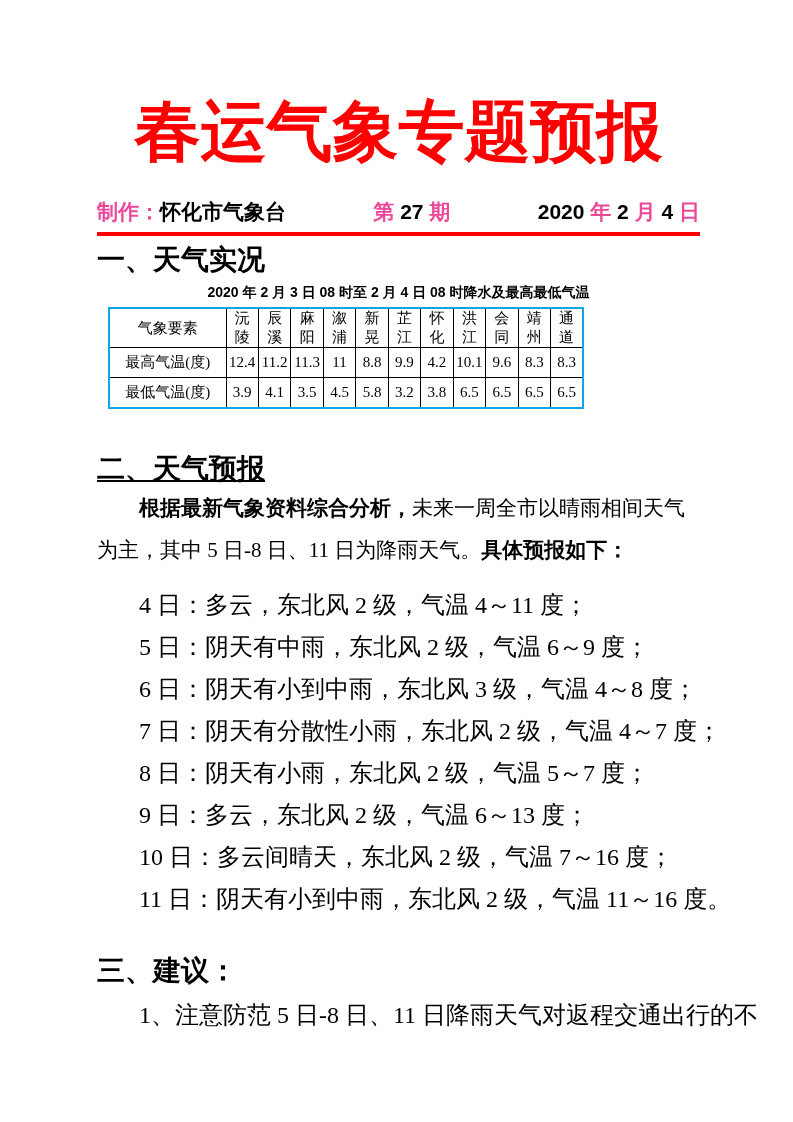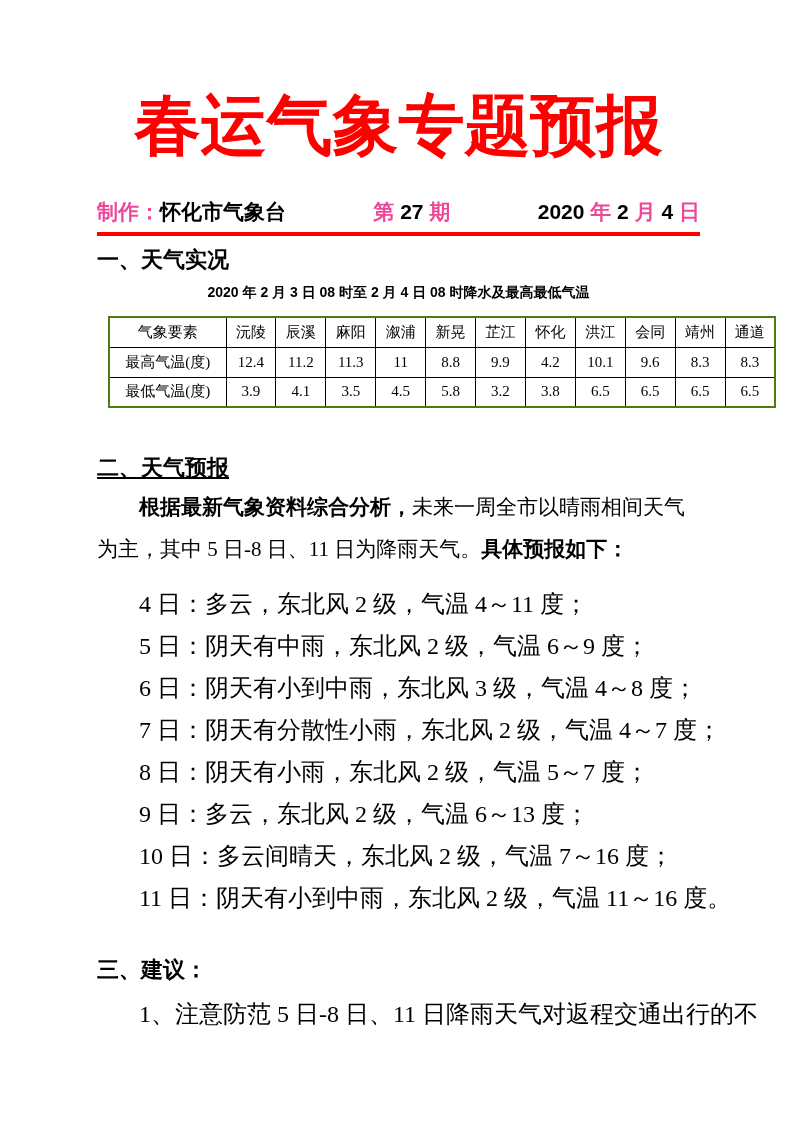--- a/index.html
+++ b/index.html
@@ -18,59 +18,59 @@
   }
   .red { color: #ec4899; }
   .doc-title {
     margin-top: 96px;
     font-size: 66px;
     line-height: 70px;
     font-weight: bold;
     color: #ff0000;
     text-align: center;
     white-space: nowrap;
-    font-family: Liberation Mono, monospace;
+    font-family: Liberation Sans, sans-serif;
   }
   .meta-line {
     margin-top: 34px;
     display: flex;
     justify-content: space-between;
     align-items: baseline;
     font-family: "Liberation Sans", "DejaVu Sans", sans-serif;
     font-weight: bold;
     font-size: 21px;
     line-height: 23px;
     white-space: pre;
   }
   .red-rule {
     margin-top: 9px;
     height: 4px;
     background: #ff0000;
   }
   .sec-heading {
     font-family: "Liberation Sans", "DejaVu Sans", sans-serif;
     font-weight: bold;
-    font-size: 22px;
+    font-size: 28px;
     line-height: 24px;
   }
   #sec1-heading { margin-top: 12px; }
   .table-caption {
     margin-top: 10px;
     text-align: center;
     font-family: "Liberation Sans", "DejaVu Sans", sans-serif;
     font-weight: bold;
     font-size: 14px;
     line-height: 20px;
   }
   table.weather {
-    margin: 14px 0 0 11px;
-    width: 668px;
+    margin: 5px 0 0 11px;
+    width: 476px;
     border-collapse: collapse;
     table-layout: fixed;
-    border: 2px solid #4d7c0f;
+    border: 2px solid #0ea5e9;
   }
   table.weather th, table.weather td {
     border: 1px solid #000;
     height: 30px;
     text-align: center;
     vertical-align: middle;
     font-size: 15px;
     font-weight: normal;
     font-family: "Liberation Serif", "DejaVu Serif", serif;
     padding: 0 1px;

